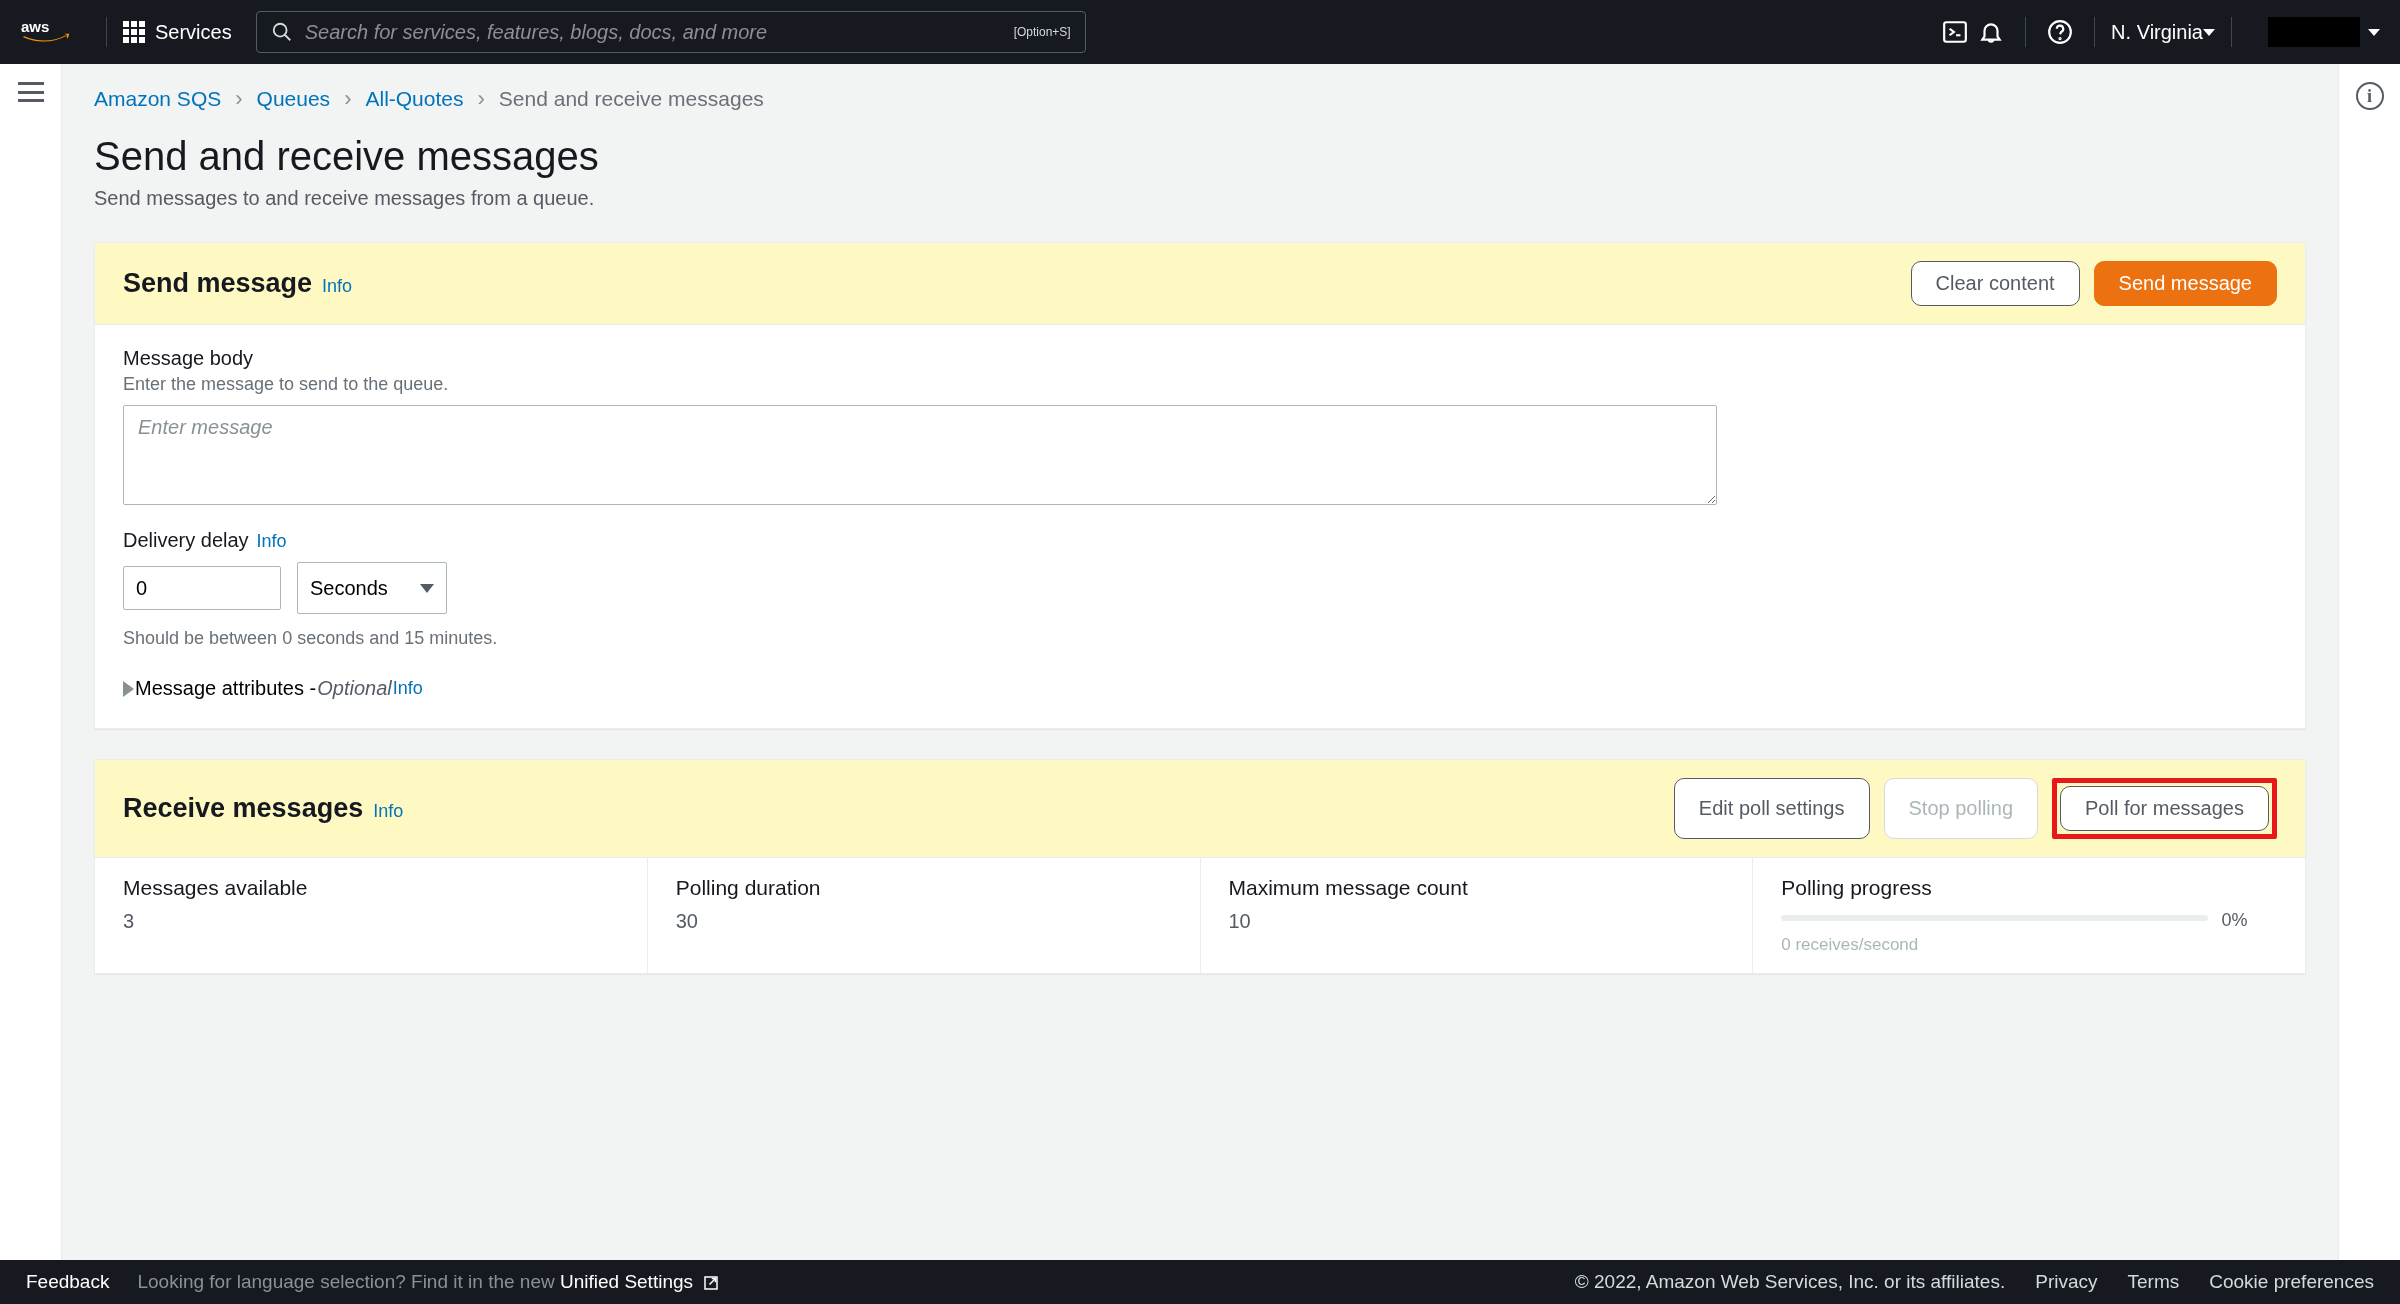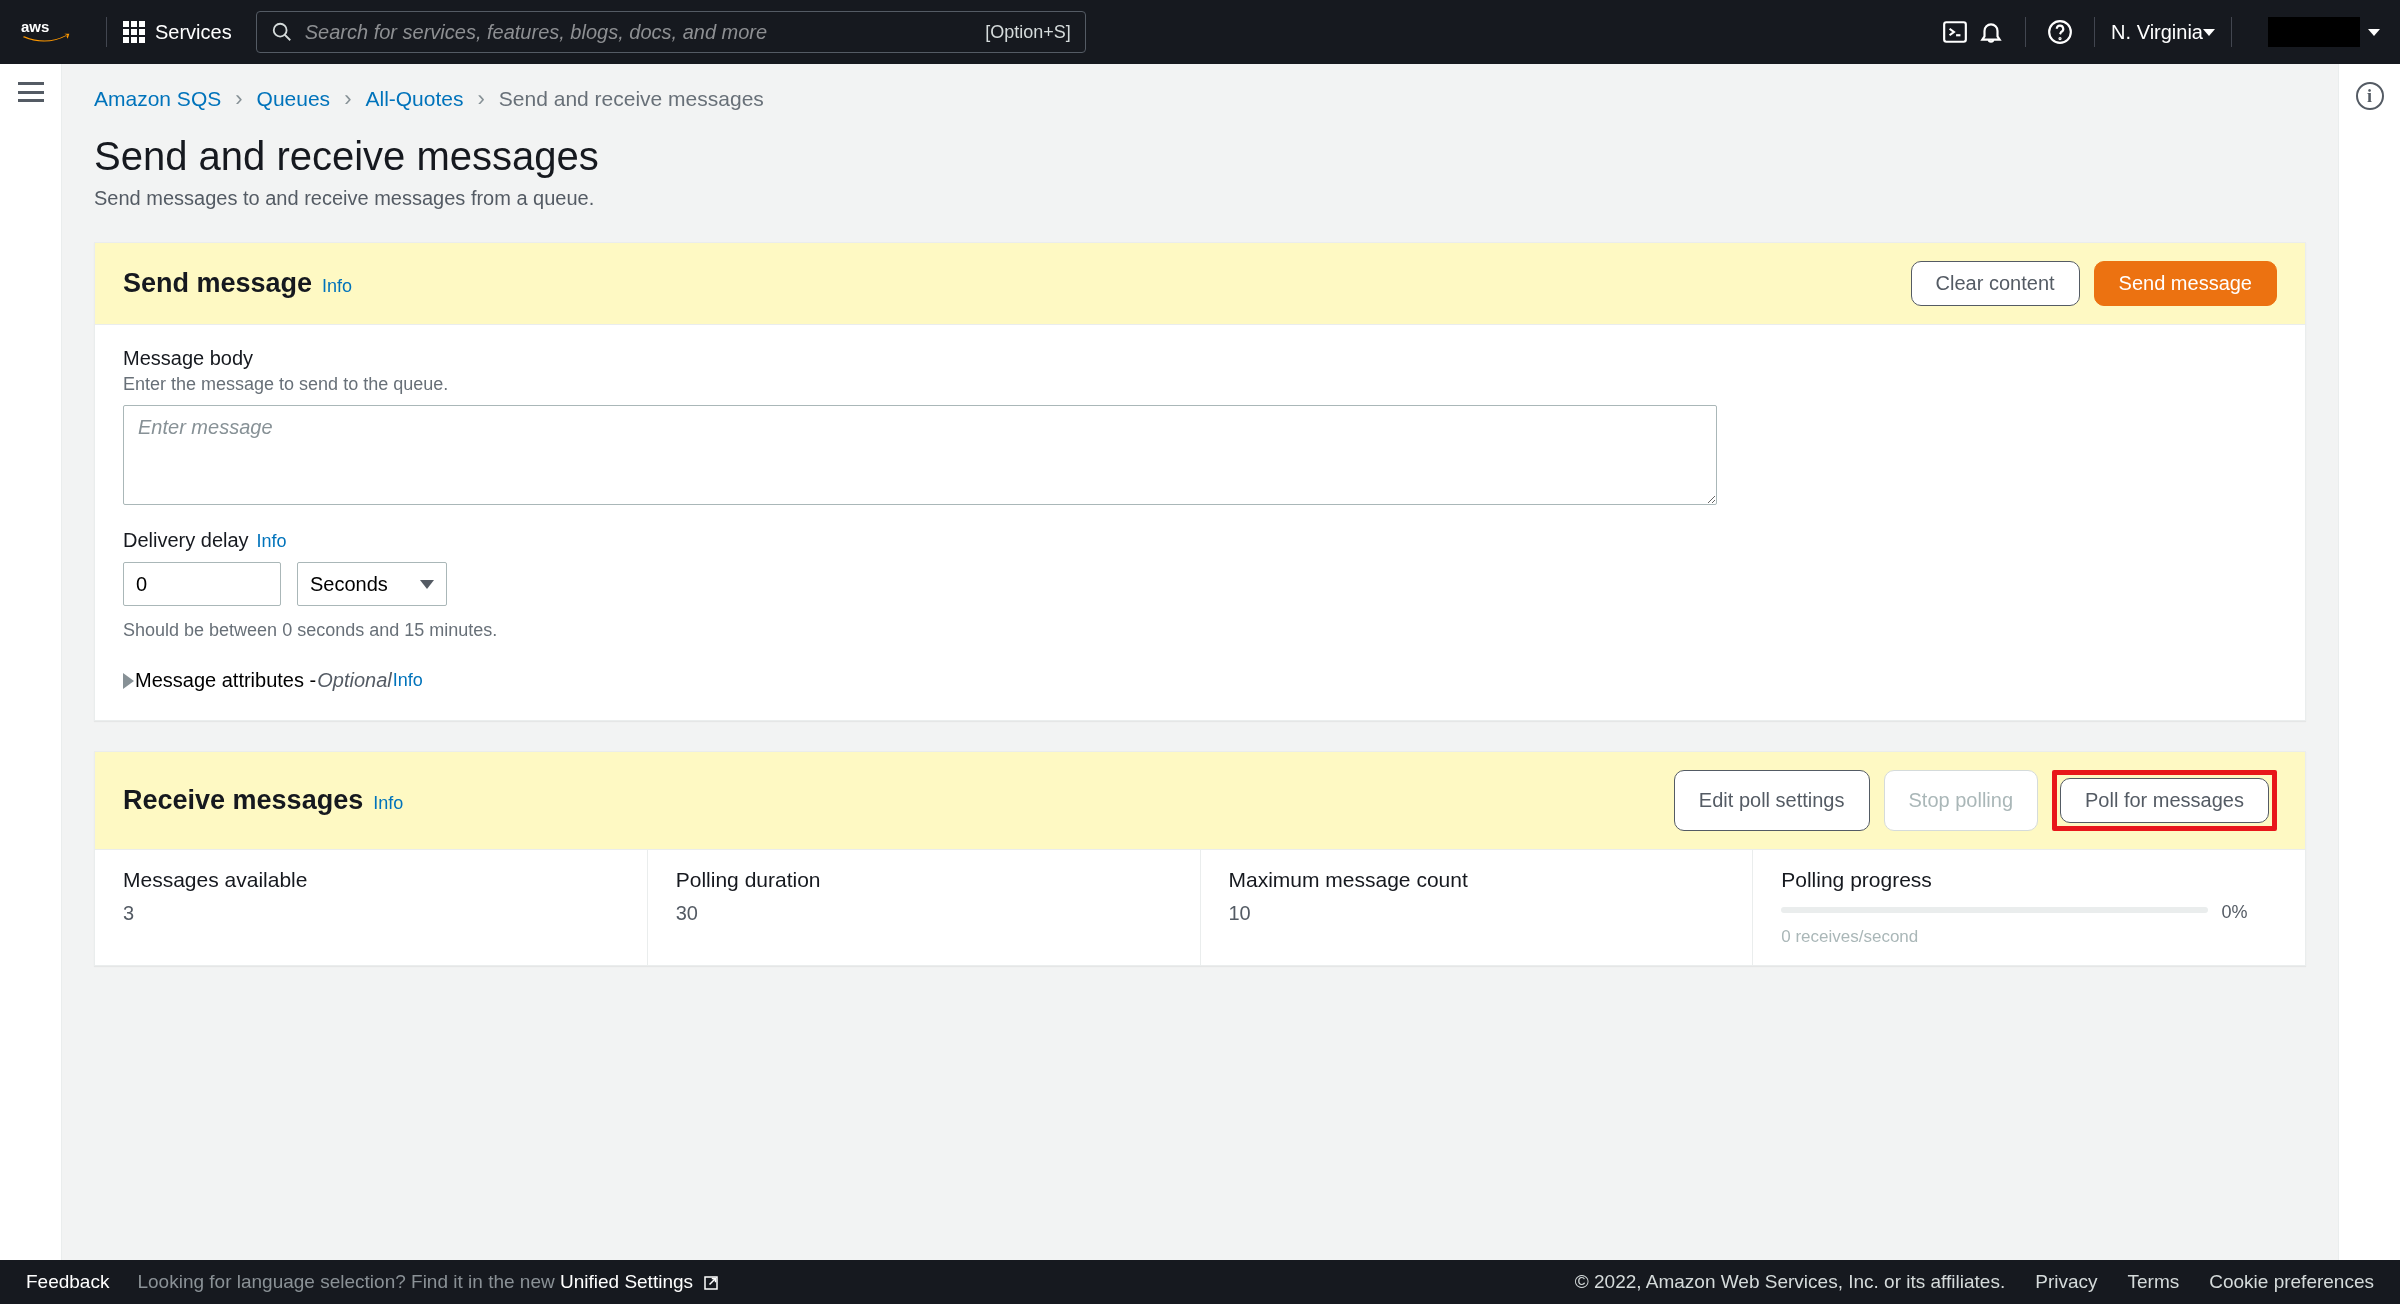--- a/index.html
+++ b/index.html
@@ -9,21 +9,21 @@
 .topnav { background: #16191f; height: 64px; display: flex; align-items: center; padding: 0 20px; color: #fff; }
 .aws-logo { display: flex; align-items: center; margin-right: 18px; }
 .aws-logo svg { width: 52px; height: 30px; }
 .nav-divider { width: 1px; height: 30px; background: #424650; margin: 0 16px; }
 .services-btn { display: flex; align-items: center; gap: 10px; color: #fff; font-size: 20px; cursor: pointer; }
 .grid-icon { width: 22px; height: 22px; display: grid; grid-template-columns: repeat(3,1fr); grid-template-rows: repeat(3,1fr); gap: 2px; }
 .grid-icon span { background: #fff; }
 .search-wrap { flex: 0 0 830px; margin-left: 24px; height: 42px; background: #16191f; border: 1px solid #545b64; border-radius: 4px; display: flex; align-items: center; padding: 0 14px; }
 .search-wrap input { flex: 1; background: transparent; border: none; color: #fff; font-size: 20px; font-style: italic; outline: none; }
 .search-wrap input::placeholder { color: #8d8f92; }
-.search-hint { color: #d5dbdb; font-size: 18px; margin-left: 10px; }
+.search-hint { color: #d5dbdb; font-size: 12px; margin-left: 10px; }
 .search-icon { width: 22px; height: 22px; margin-right: 12px; }
 .nav-spacer { flex: 1; }
 .icon-btn { width: 36px; height: 36px; display: flex; align-items: center; justify-content: center; cursor: pointer; }
 .region { font-size: 20px; display: flex; align-items: center; gap: 0; cursor: pointer; }
 .account-block { width: 92px; height: 30px; background: #000; margin: 0 8px 0 20px; }
 .caret-down { width: 0; height: 0; border-left: 6px solid transparent; border-right: 6px solid transparent; border-top: 7px solid #fff; }
 
 
 .shell { display: flex; height: calc(100% - 64px - 44px); }
 .left-rail { width: 62px; background: #fff; border-right: 1px solid #eaeded; padding-top: 18px; display: flex; justify-content: center; }
@@ -56,21 +56,21 @@
 
 .panel-body { padding: 22px 28px 28px; }
 
 .field-label { font-size: 20px; color: #16191f; margin-bottom: 4px; }
 .field-desc { font-size: 18px; color: #687078; margin-bottom: 10px; }
 .textarea { width: 74%; min-height: 100px; border: 1px solid #aab7b8; border-radius: 2px; padding: 10px 14px; font-size: 20px; resize: both; }
 .textarea::placeholder { color: #879196; font-style: italic; }
 
 .row { display: flex; gap: 16px; align-items: center; margin-top: 10px; }
 .num-input { width: 158px; height: 44px; border: 1px solid #aab7b8; border-radius: 2px; padding: 0 12px; font-size: 20px; }
-.select { width: 150px; height: 44px; border: 1px solid #aab7b8; border-radius: 2px; padding: 0 12px; font-size: 20px; display: flex; align-items: center; justify-content: space-between; cursor: pointer; background: #fff; }
+.select { width: 150px; height: 52px; border: 1px solid #aab7b8; border-radius: 2px; padding: 0 12px; font-size: 20px; display: flex; align-items: center; justify-content: space-between; cursor: pointer; background: #fff; }
 .select .tri { border-left: 7px solid transparent; border-right: 7px solid transparent; border-top: 9px solid #545b64; }
 
 .hint { font-size: 18px; color: #687078; margin-top: 14px; }
 
 .expando { display: flex; align-items: center; gap: 1px; margin-top: 28px; cursor: pointer; font-size: 20px; }
 .expando .tri-r { width: 0; height: 0; border-top: 8px solid transparent; border-bottom: 8px solid transparent; border-left: 11px solid #879196; }
 .expando .opt { font-style: italic; color: #545b64; }
 
 
 .highlight-wrap { border: 5px solid #e8171a; padding: 3px; border-radius: 2px; }

